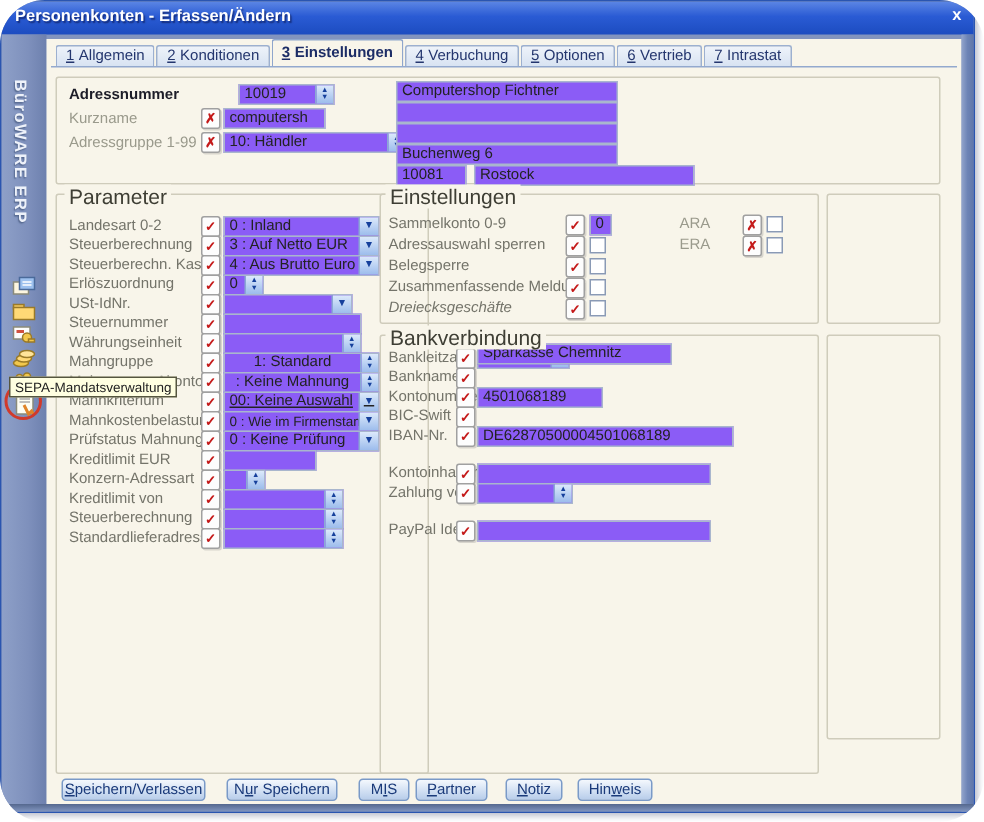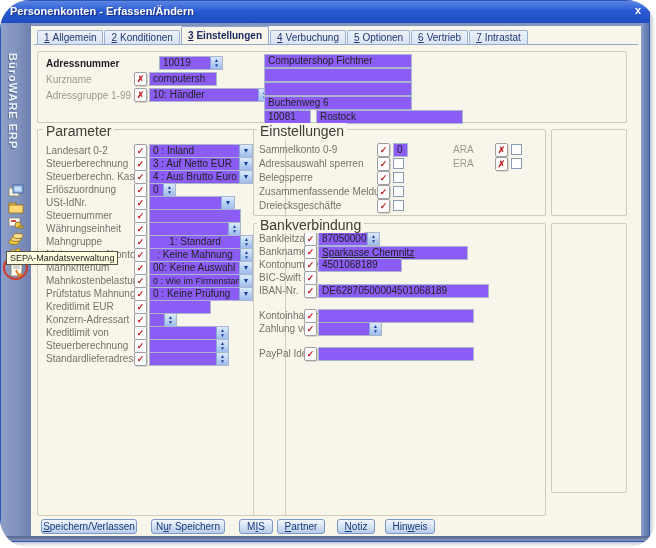--- a/index.html
+++ b/index.html
@@ -228,21 +228,21 @@
   <div class="field" style="left:148px;top:247px;width:104px;">
         <span class="val ctr">: Keine Mahnung</span>
         <span class="spin">
           <i>▲</i>
           <i>▼</i>
         </span>
       </div>
 
   <div class="lbl" style="left:45px;top:261px;">Mahnkriterium</div>
   <div class="ico" style="left:133px;top:260px;">✓</div>
-  <div class="field" style="left:148px;top:260px;width:104px;">
+  <div class="field" style="left:148px;top:260px;width:104px;text-decoration:underline;">
         <span class="val">00: Keine Auswahl</span>
         <span class="dd-btn">▼</span>
       </div>
 
   <div class="lbl" style="left:45px;top:274px;">Mahnkostenbelastung</div>
   <div class="ico" style="left:133px;top:273px;">✓</div>
   <div class="field" style="left:148px;top:273px;width:104px;">
         <span class="val sm">0 : Wie im Firmenstamm eing</span>
         <span class="dd-btn">▼</span>
       </div>
@@ -320,40 +320,40 @@
   <div class="cb" style="left:510px;top:157px;"></div>
 
   <div class="lbl" style="left:258px;top:171px;">Belegsperre</div>
   <div class="ico" style="left:376px;top:170px;">✓</div>
   <div class="cb" style="left:392px;top:171px;"></div>
 
   <div class="lbl" style="left:258px;top:185px;">Zusammenfassende Meldung</div>
   <div class="ico" style="left:376px;top:184px;">✓</div>
   <div class="cb" style="left:392px;top:185px;"></div>
 
-  <div class="lbl" style="left:258px;top:199px;">Dreiecksgeschäfte</div>
+  <div class="lbl" style="left:258px;top:199px;font-style:italic;">Dreiecksgeschäfte</div>
   <div class="ico" style="left:376px;top:198px;">✓</div>
   <div class="cb" style="left:392px;top:199px;"></div>
 
   <div class="grp" style="left:252px;top:222px;width:293px;height:293px;"></div>
   <div class="grp-title" style="left:256px;top:216px;">Bankverbindung</div>
 
   <div class="lbl" style="left:258px;top:232px;">Bankleitzahl</div>
   <div class="ico" style="left:303px;top:231px;">✓</div>
   <div class="field" style="left:317px;top:231px;width:62px;">
         <span class="val rt">87050000</span>
         <span class="spin">
           <i>▲</i>
           <i>▼</i>
         </span>
       </div>
 
   <div class="lbl" style="left:258px;top:245px;">Bankname</div>
   <div class="ico" style="left:303px;top:244px;">✓</div>
-  <div class="field" style="left:317px;top:245px;width:150px;text-decoration:underline;">
+  <div class="field" style="left:317px;top:228px;width:130px;">
         <span class="val">Sparkasse Chemnitz</span>
       </div>
 
   <div class="lbl" style="left:258px;top:258px;">Kontonummer</div>
   <div class="ico" style="left:303px;top:257px;">✓</div>
   <div class="field" style="left:317px;top:257px;width:84px;">
         <span class="val">4501068189</span>
       </div>
 
   <div class="lbl" style="left:258px;top:271px;">BIC-Swift</div>

